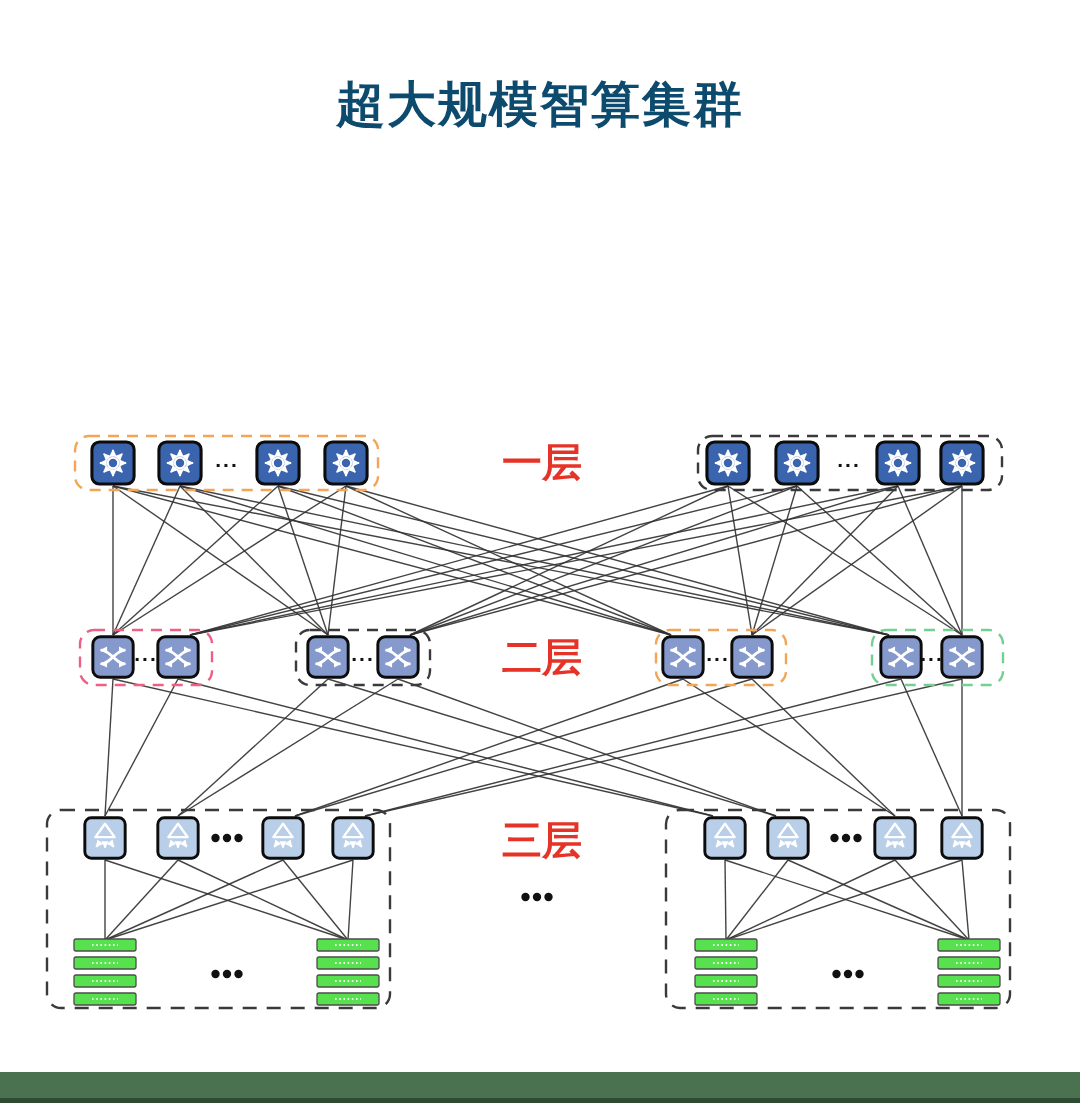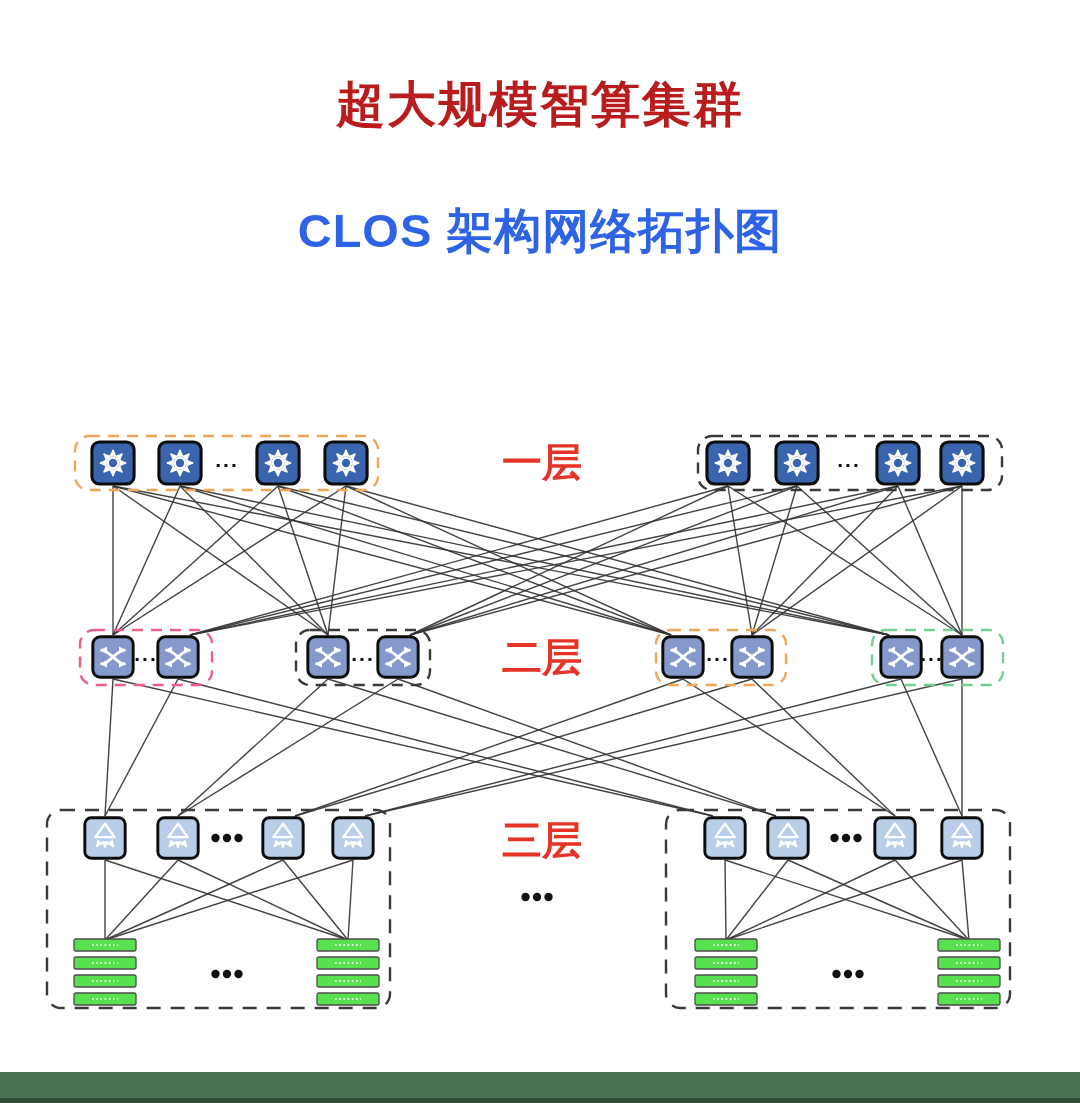--- a/index.html
+++ b/index.html
@@ -12,22 +12,21 @@
   #diagram{position:absolute;left:0;top:0;width:1080px;height:1103px;}
   .layer-label{font-size:40px;font-weight:800;}
   .ellipsis-small{font-size:21px;font-weight:700;letter-spacing:2px;}
   .footer-bar{position:absolute;left:0;width:1080px;}
 </style>
 </head>
 <body>
 
 <div id="stage">
 
-  <div class="title" style="color: #b91c1c;">超大规模智算集群</div>
-  <div class="subtitle" style="color: rgb(46, 99, 230);">CLOS 架构网络拓扑图</div>
+  <div class="title" style="color: #0c4a6e;">超大规模智算集群</div>
 
   <svg id="diagram" viewBox="0 0 1080 1103" aria-hidden="false">
     <defs>
       <marker id="aw" viewBox="0 0 9 9" markerWidth="9" markerHeight="9" refX="7.5" refY="4.5" orient="auto-start-reverse" markerUnits="userSpaceOnUse">
         <path d="M0.5,0.5 L8.5,4.5 L0.5,8.5 Z" fill="#ffffff"></path>
       </marker>
 
       <symbol id="icon-core" viewBox="0 0 48 48">
         <rect x="2" y="2" width="44" height="44" rx="8" fill="#3a64ae" stroke="#0c0c0c" stroke-width="3.2"></rect>
         <circle cx="24" cy="24" r="5.5" fill="none" stroke="#ffffff" stroke-width="2.2"></circle>

